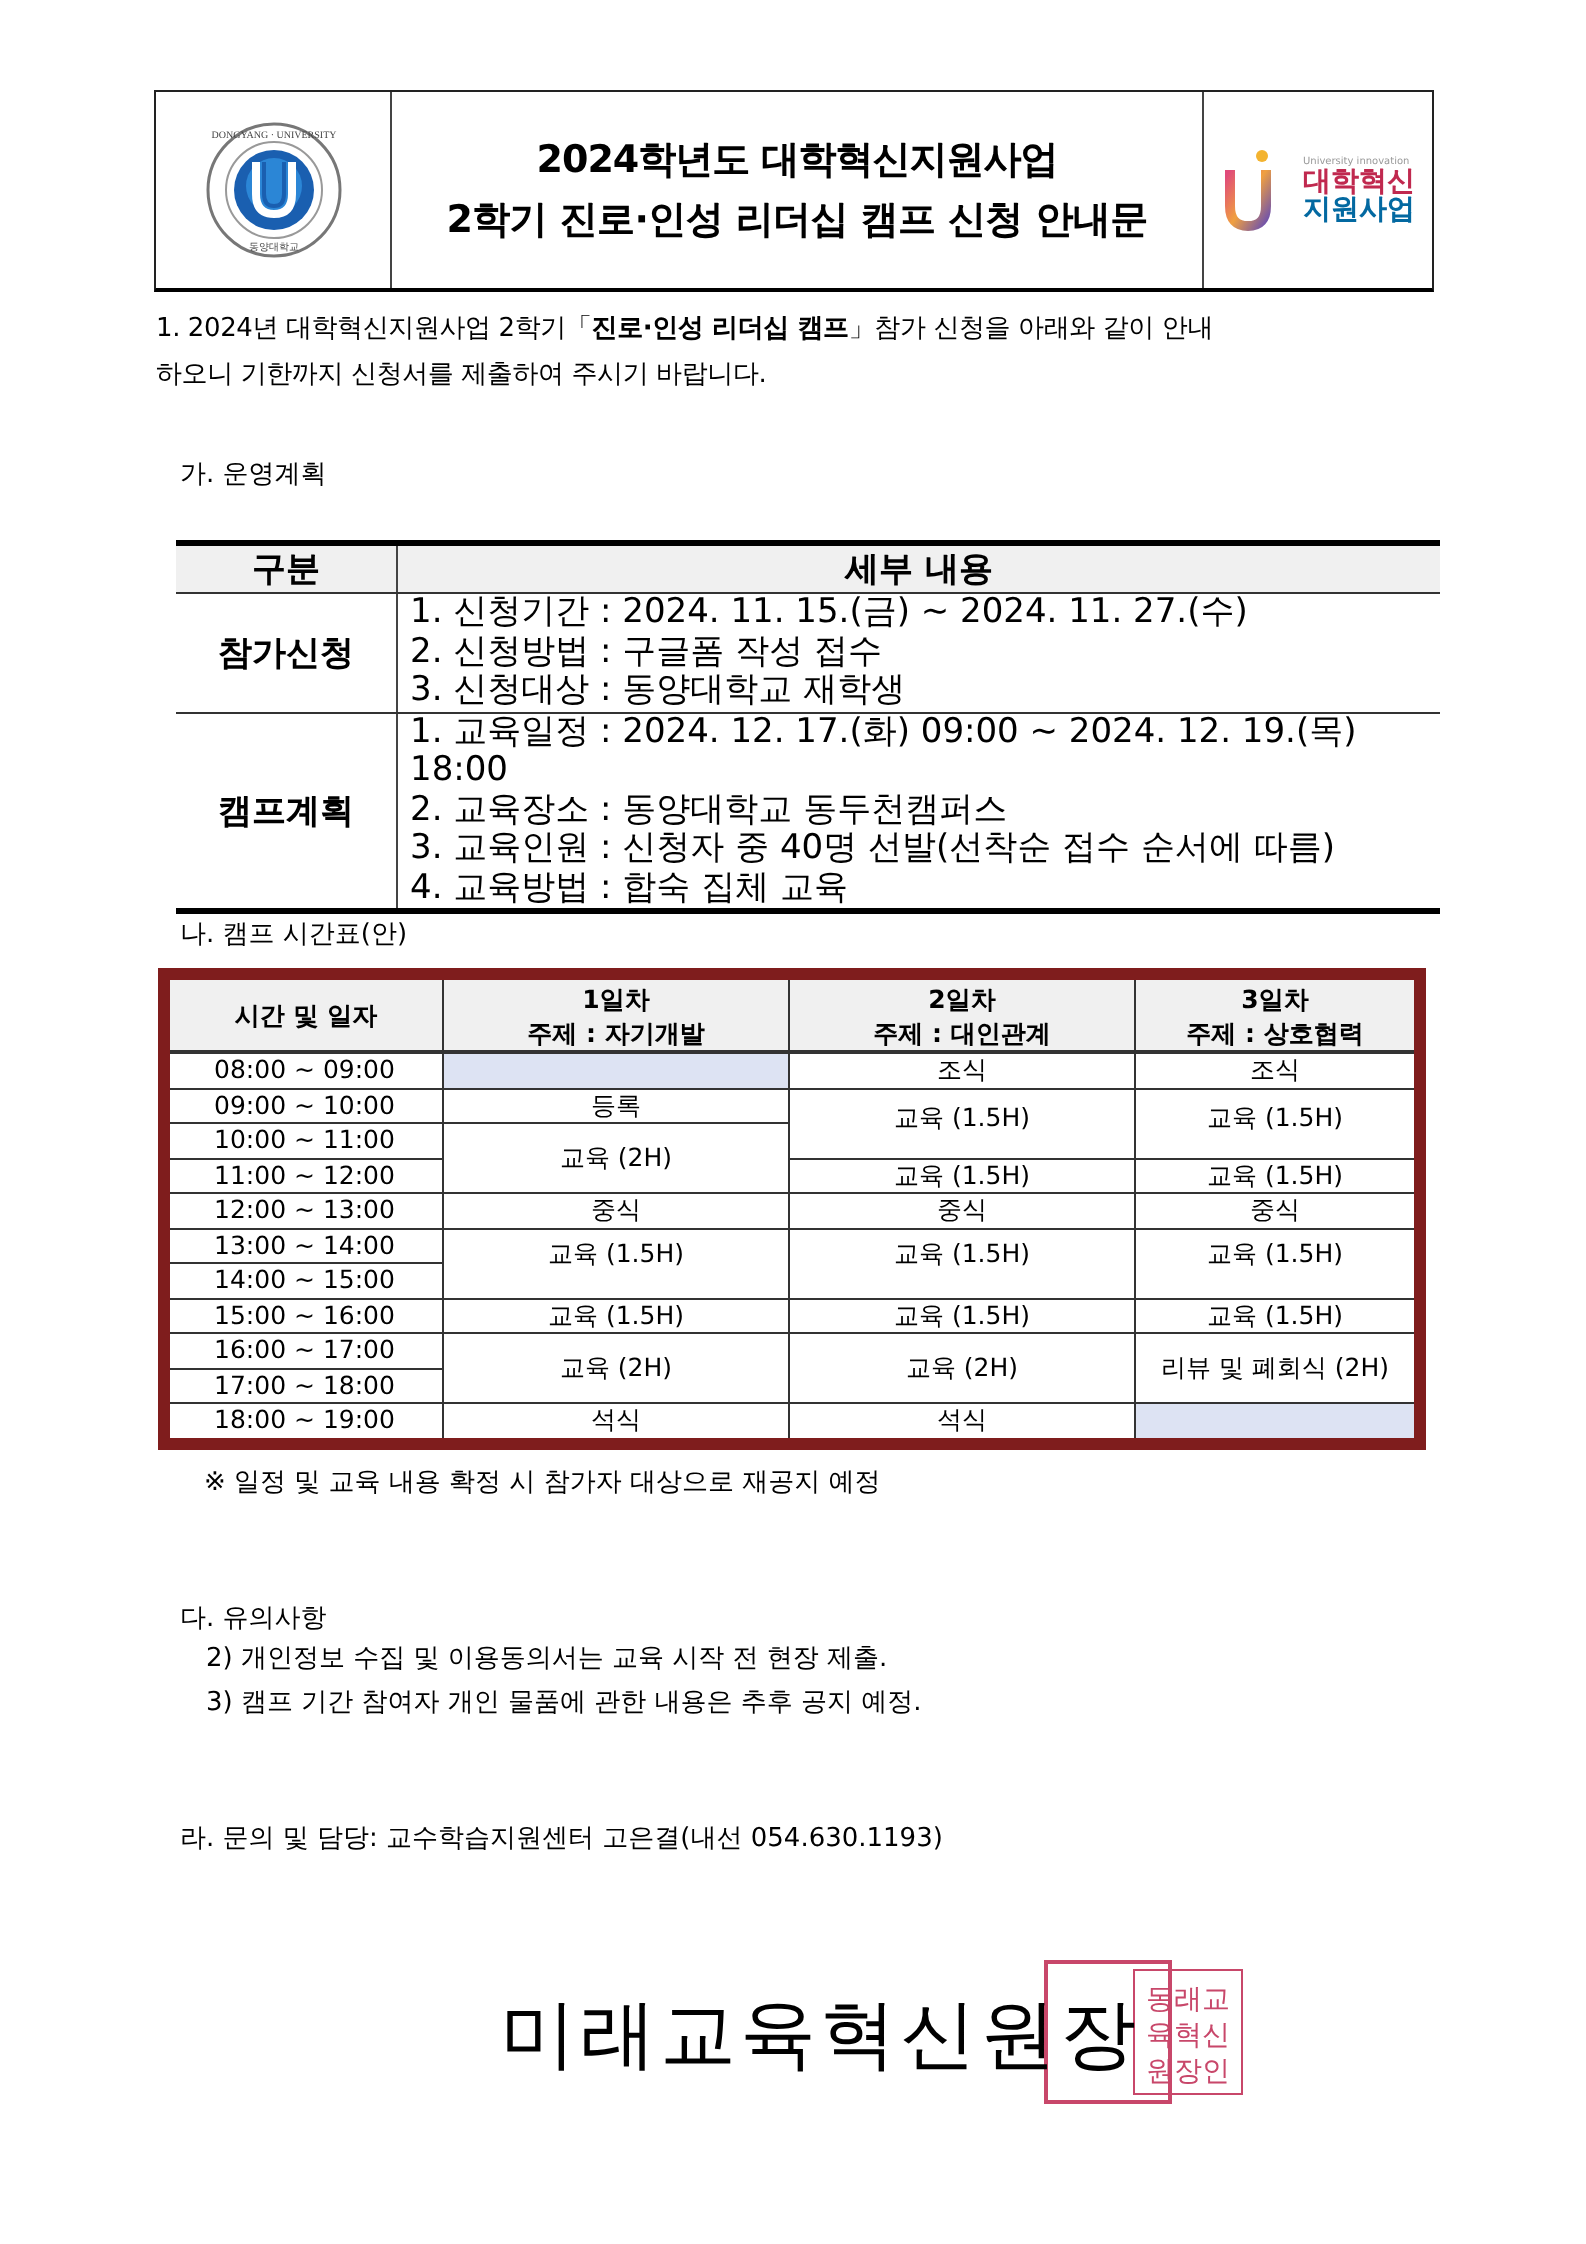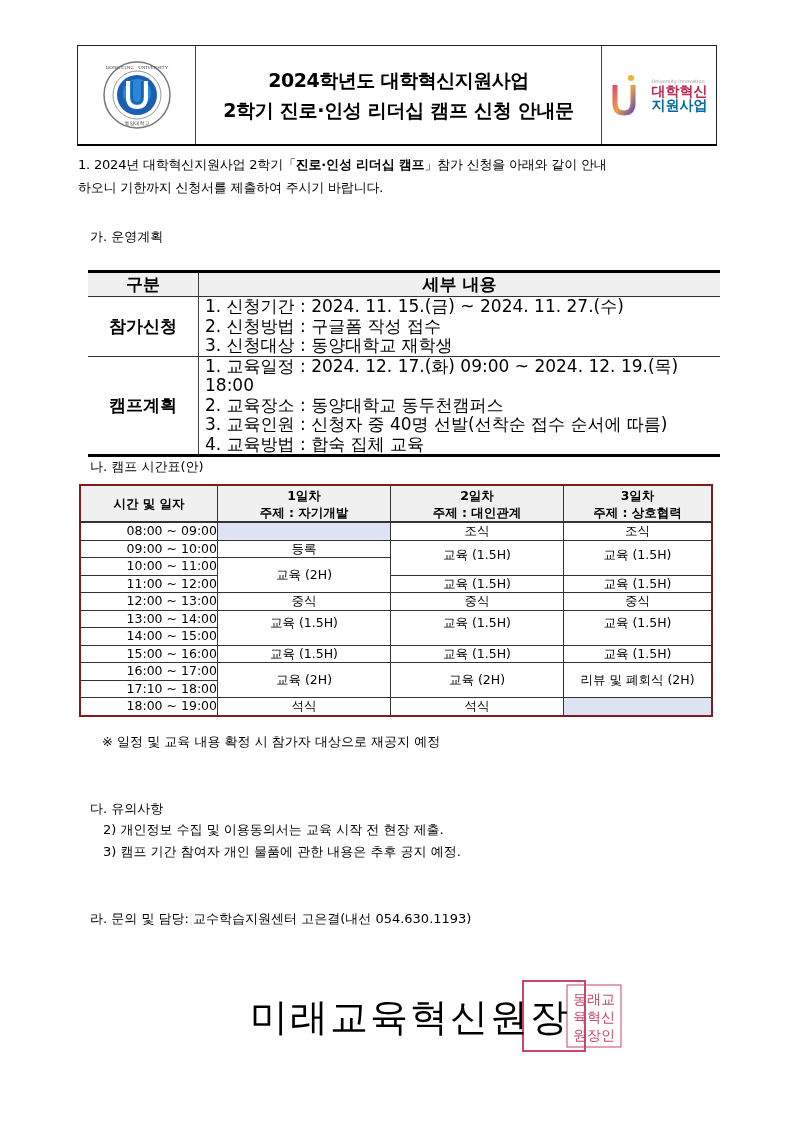--- a/index.html
+++ b/index.html
@@ -25,25 +25,25 @@
   .plan { left:88px; top:254px; width:632px; font-size:17px;margin-top:16px; }
   .plan th { background:#f0f0f0; font-weight:bold; height:22px; border-bottom:1px solid #333; padding:0; }
   .plan { border-top:3px solid #000; border-bottom:3px solid #000; }
   .plan td, .plan th { border-left:1px solid #444; }
   .plan tr > *:first-child { border-left:none; width:108px; }
   .plan td.k { text-align:center; font-weight:bold; }
   .plan td.v { padding:0 0 0 6px; line-height:19.5px; }
   .plan tr.r1 td { border-bottom:1px solid #333; }
 
   
-  .sched { left:79px; top:484px; width:634px; border:2px solid #7f1d1d; font-size:12.5px; }
+  .sched { left:79px; top:484px; width:634px; border:6px solid #7f1d1d; font-size:12.5px; }
   .sched th, .sched td { border:1px solid #333; text-align:center; padding:0; }
   .sched th { background:#f0f0f0; font-weight:bold; height:35px; line-height:17px; border-bottom:2px solid #333; }
   .sched td { height:16.5px; line-height:16px; }
-  .sched td.time { text-align:right; padding-left:22px; width:114px; white-space:nowrap; }
+  .sched td.time { text-align:left; padding-left:22px; width:114px; white-space:nowrap; }
   .sched td.empty { background:#dde3f3; }
 
   .note { font-size:13px; line-height:22px; }
   .sig { left:250px; top:992px; font-size:38px; font-weight:normal; letter-spacing:2px; }
   .stamp { left:522px; top:980px; width:64px; height:72px; border:2px solid #c8476a; box-sizing:border-box;padding-left:40px; }
 </style>
 </head>
 <body>
 
 <div class="abs hdr">
@@ -185,21 +185,21 @@
       <td>교육 (1.5H)</td>
       <td>교육 (1.5H)</td>
     </tr>
     <tr>
       <td class="time">16:00 ~ 17:00</td>
       <td rowspan="2">교육 (2H)</td>
       <td rowspan="2">교육 (2H)</td>
       <td rowspan="2">리뷰 및 폐회식 (2H)</td>
     </tr>
     <tr>
-      <td class="time">17:10 ~ 18:00</td>
+      <td class="time">17:00 ~ 18:00</td>
     </tr>
     <tr>
       <td class="time">18:00 ~ 19:00</td>
       <td>석식</td>
       <td>석식</td>
       <td class="empty"></td>
     </tr>
   </tbody>
 </table>
 

